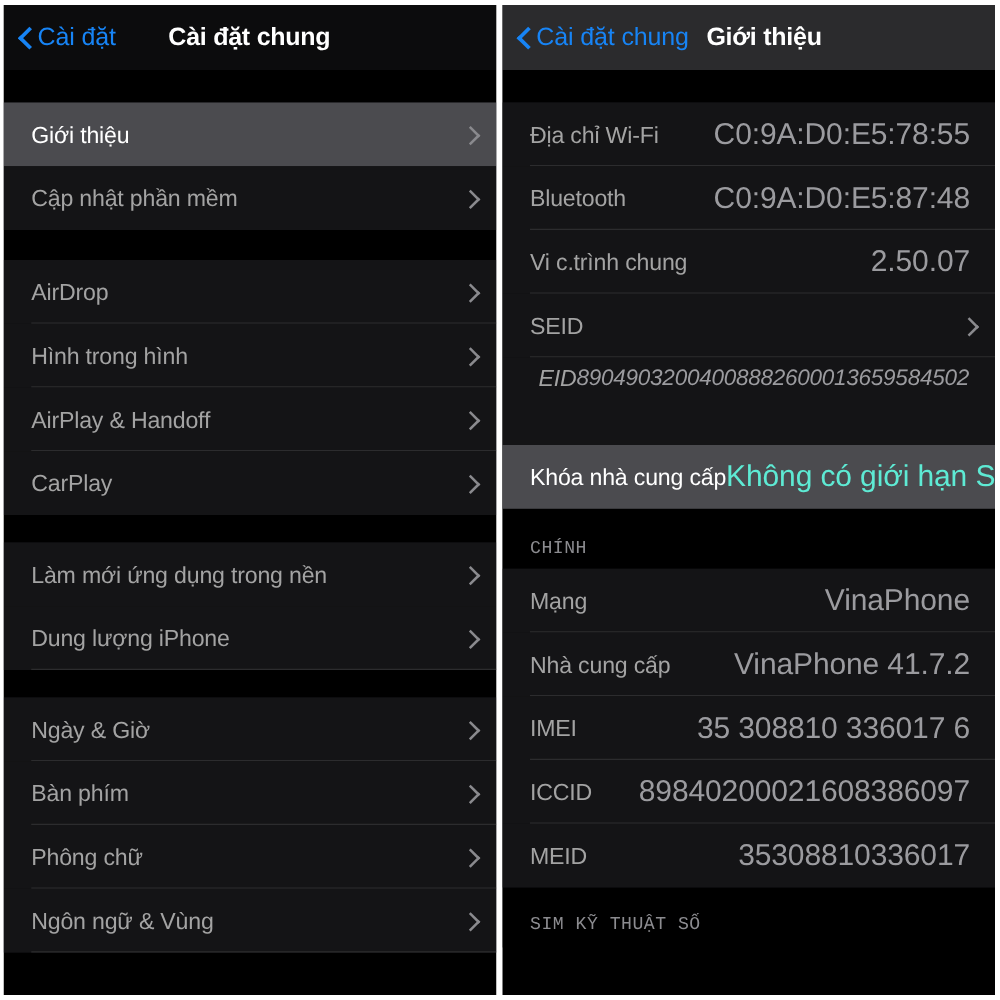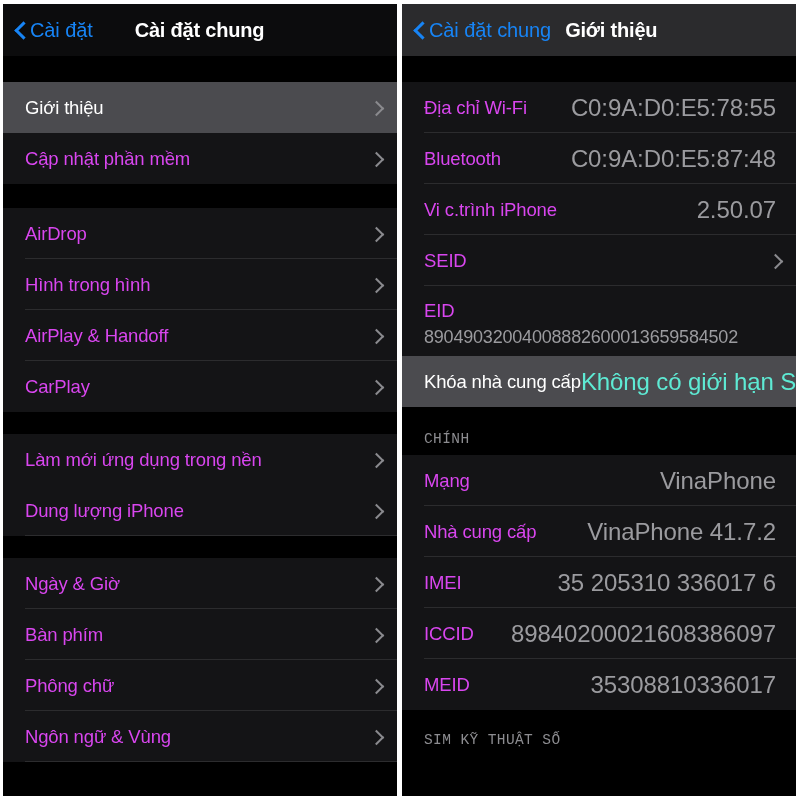--- a/index.html
+++ b/index.html
@@ -99,21 +99,21 @@
   .row .sep {
     position: absolute;
     left: 22px;
     right: 0;
     bottom: 0;
     height: 1px;
     background: #2c2c2e;
   }
 
   .row-label {
-    color: #d946ef;
+    color: #a3a3a3;
     font-size: 18.5px;
     letter-spacing: -0.15px;
     white-space: nowrap;
   }
 
   .row-value {
     margin-left: auto;
     color: #9b9b9f;
     font-size: 24px;
     letter-spacing: -0.1px;
@@ -138,24 +138,25 @@
     width: 9px;
     height: 9px;
     border-right: 2.4px solid #8a8a8e;
     border-top: 2.4px solid #8a8a8e;
     transform: rotate(45deg);
   }
 
   
   .row.tall {
     height: 70px;
-    flex-direction: column;
+    flex-direction: row;
     align-items: flex-start;
     justify-content: center;
     padding-top: 6px;
+    font-style: italic;
   }
   .row.tall .row-label { margin-bottom: 5px; }
   .mono-value {
     color: #9b9b9f;
     font-size: 18px;
     letter-spacing: -0.2px;
     font-family: "Liberation Sans", sans-serif;
   }
 
   
@@ -285,21 +286,21 @@
         <span class="sep"></span>
       </div>
 
       <div class="row">
         <span class="row-label">Bluetooth</span>
         <span class="row-value">C0:9A:D0:E5:87:48</span>
         <span class="sep"></span>
       </div>
 
       <div class="row">
-        <span class="row-label">Vi c.trình iPhone</span>
+        <span class="row-label">Vi c.trình chung</span>
         <span class="row-value">2.50.07</span>
         <span class="sep"></span>
       </div>
 
       <div class="row">
         <span class="row-label">SEID</span>
         <span class="chev-right"></span>
         <span class="sep"></span>
       </div>
 
@@ -326,21 +327,21 @@
       </div>
 
       <div class="row">
         <span class="row-label">Nhà cung cấp</span>
         <span class="row-value">VinaPhone 41.7.2</span>
         <span class="sep"></span>
       </div>
 
       <div class="row">
         <span class="row-label">IMEI</span>
-        <span class="row-value">35 205310 336017 6</span>
+        <span class="row-value">35 308810 336017 6</span>
         <span class="sep"></span>
       </div>
 
       <div class="row">
         <span class="row-label">ICCID</span>
         <span class="row-value">89840200021608386097</span>
         <span class="sep"></span>
       </div>
 
       <div class="row nosep">

